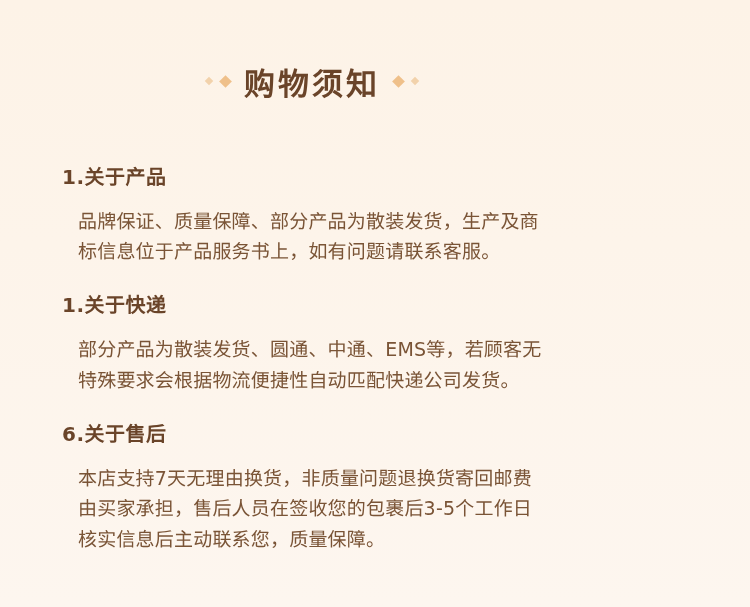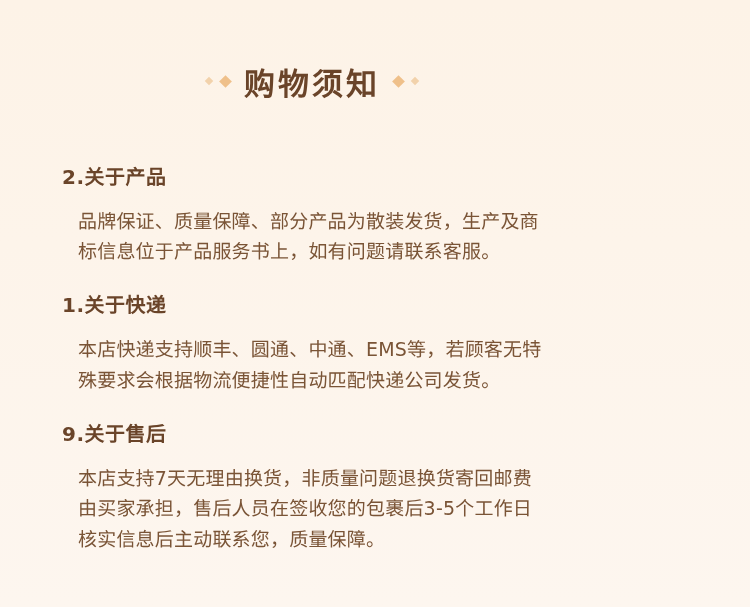--- a/index.html
+++ b/index.html
@@ -94,28 +94,28 @@
     <h1 class="title-text">购物须知</h1>
     <span class="diamonds">
       <span class="dm"></span>
       <span class="dm small"></span>
     </span>
   </div>
 
   <div class="content">
 
     <div class="section">
-      <h2 class="section-heading">2.关于产品</h2>
+      <h2 class="section-heading">1.关于产品</h2>
       <p class="section-body">品牌保证、质量保障、部分产品为散装发货，生产及商标信息位于产品服务书上，如有问题请联系客服。</p>
     </div>
 
     <div class="section">
       <h2 class="section-heading">1.关于快递</h2>
-      <p class="section-body">本店快递支持顺丰、圆通、中通、EMS等，若顾客无特殊要求会根据物流便捷性自动匹配快递公司发货。</p>
+      <p class="section-body">部分产品为散装发货、圆通、中通、EMS等，若顾客无特殊要求会根据物流便捷性自动匹配快递公司发货。</p>
     </div>
 
     <div class="section">
-      <h2 class="section-heading">9.关于售后</h2>
+      <h2 class="section-heading">6.关于售后</h2>
       <p class="section-body">本店支持7天无理由换货，非质量问题退换货寄回邮费由买家承担，售后人员在签收您的包裹后3-5个工作日核实信息后主动联系您，质量保障。</p>
     </div>
 
   </div>
 </div>
 
 </body></html>

